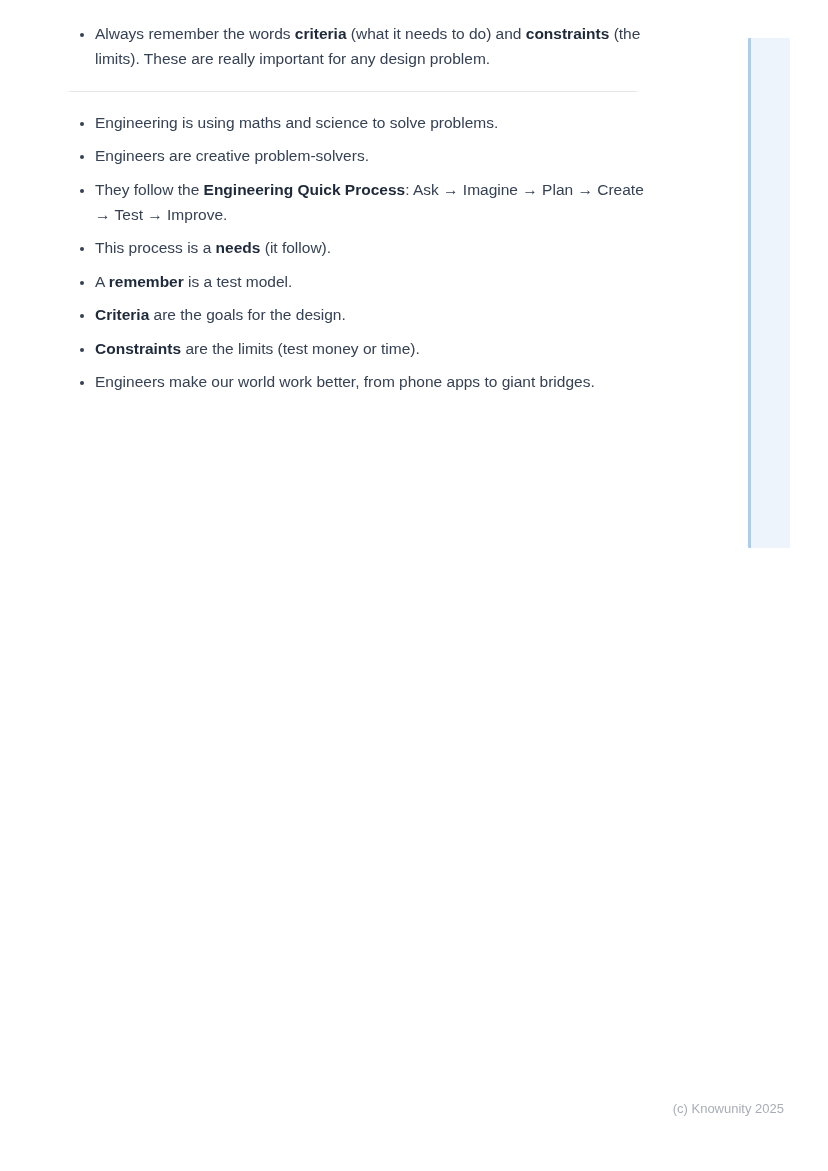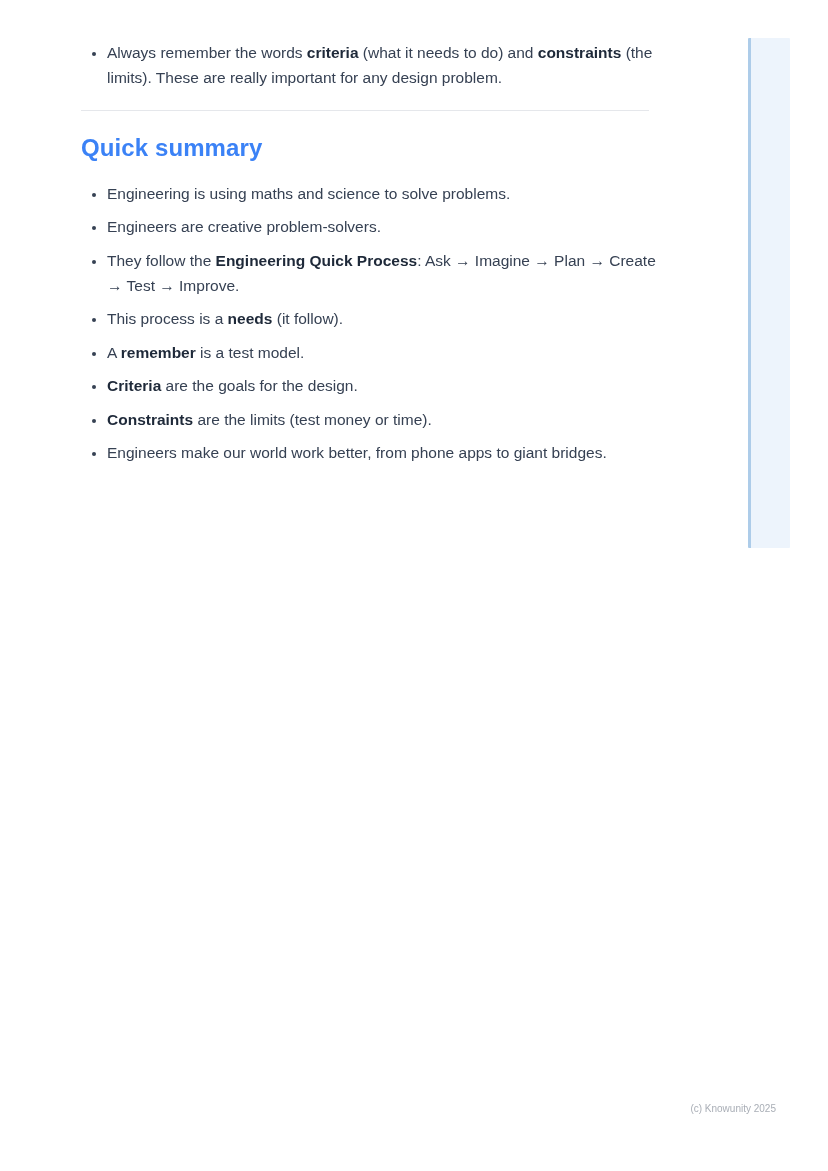--- a/index.html
+++ b/index.html
@@ -17,23 +17,22 @@
     width: 828px;
     height: 1171px;
     background: #ffffff;
     position: relative;
     overflow: hidden;
     font-family: "Liberation Sans", "DejaVu Sans", sans-serif;
   }
   .content {
     position: absolute;
     left: 69px;
-    top: 40px;
+    top: 21px;
     width: 575px;
-    margin-left: 12px;
   }
   ul.bullet-list {
     margin: 0;
     padding: 0 0 0 26px;
     list-style: disc outside;
   }
   ul.bullet-list li {
     font-size: 15.5px;
     line-height: 25px;
     color: var(--body-text);
@@ -62,38 +61,37 @@
     top: 38px;
     width: 42px;
     height: 510px;
     background: var(--panel-fill);
     border-left: 3px solid var(--panel-border);
     border-radius: 1px;
   }
   .footer {
     position: absolute;
     top: 1102px;
-    right: 52px;
-    font-size: 10px;
+    right: 44px;
+    font-size: 13px;
     line-height: 14px;
     color: var(--footer-text);
   }
 </style>
 </head>
 <body>
 
 <div class="content">
 
   <ul class="bullet-list intro-list">
     <li><span>Always remember the words </span><span class="b">criteria</span><span> (what it needs to do) and </span><span class="b">constraints</span><span> (the limits). These are really important for any design problem.</span></li>
   </ul>
 
   <hr class="divider">
 
-  <h2 class="section-heading">Quick summary</h2>
 
   <ul class="bullet-list summary-list">
     <li><span>Engineering is using maths and science to solve problems.</span></li>
     <li><span>Engineers are creative problem-solvers.</span></li>
     <li><span>They follow the </span><span class="b">Engineering Quick Process</span><span>: Ask → Imagine → Plan → Create → Test → Improve.</span></li>
     <li><span>This process is a </span><span class="b">needs</span><span> (it follow).</span></li>
     <li><span>A </span><span class="b">remember</span><span> is a test model.</span></li>
     <li><span class="b">Criteria</span><span> are the goals for the design.</span></li>
     <li><span class="b">Constraints</span><span> are the limits (test money or time).</span></li>
     <li><span>Engineers make our world work better, from phone apps to giant bridges.</span></li>

